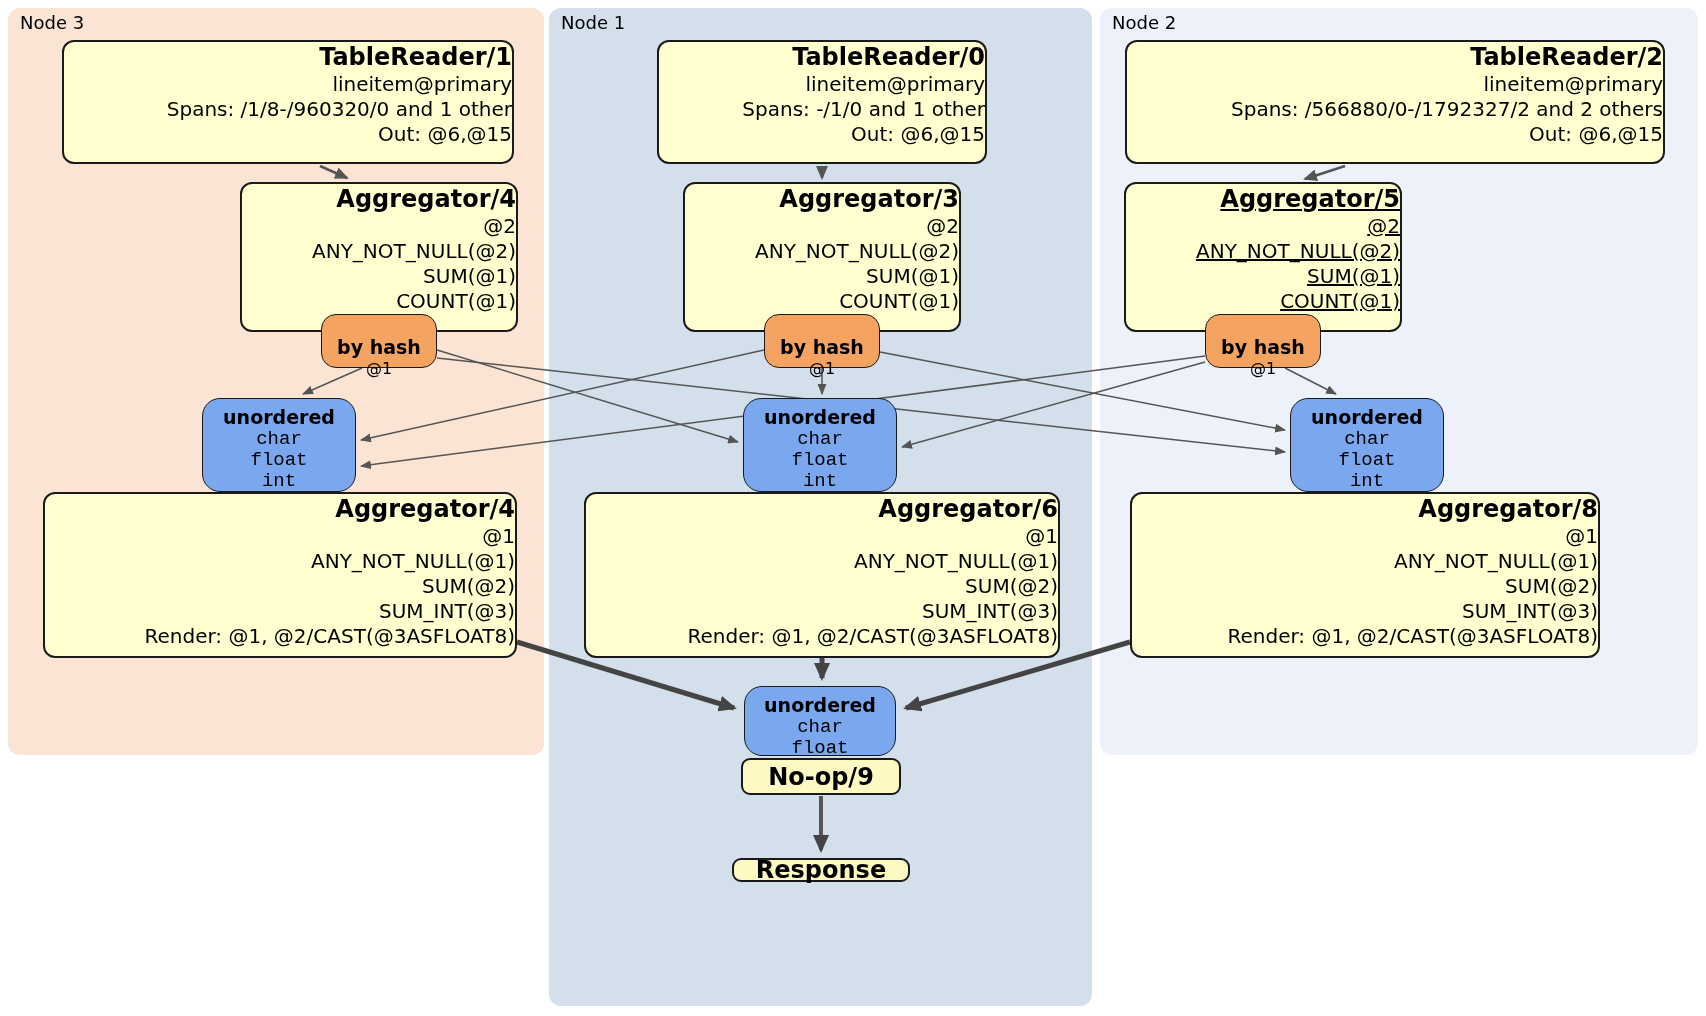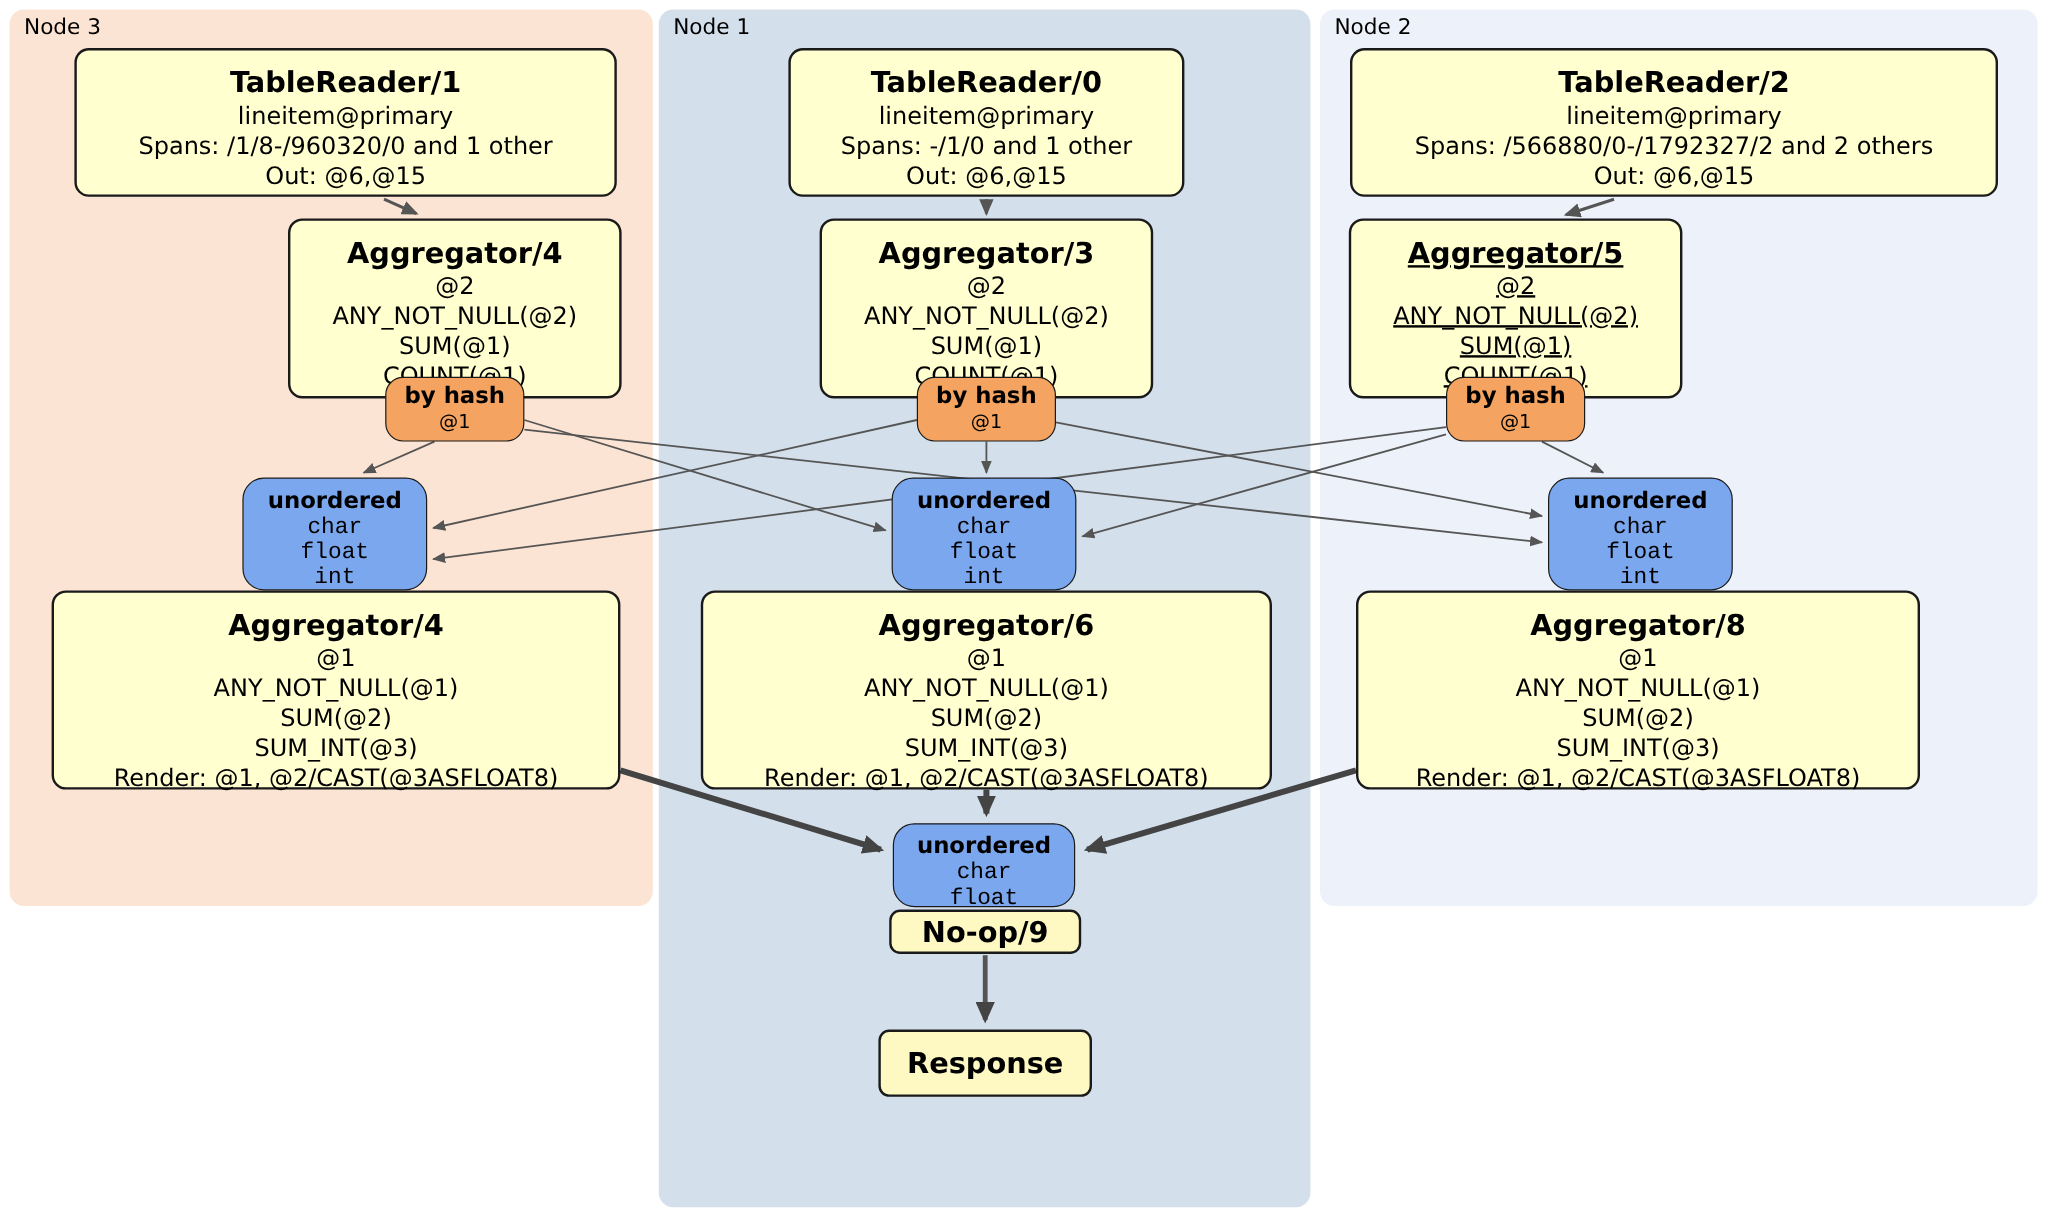--- a/index.html
+++ b/index.html
@@ -14,28 +14,29 @@
   .nodelabel{position:absolute;font-size:18px;line-height:22px;color:#000;}
   .lbl-n3{left:20px;top:12px;}
   .lbl-n1{left:561px;top:12px;}
   .lbl-n2{left:1112px;top:12px;}
 
   svg.edges{position:absolute;left:0;top:0;}
 
   .box{position:absolute;box-sizing:border-box;text-align:center;}
   .proc{
     background:#ffffcf;border:2px solid #1a1a1a;border-radius:12px;
-    padding-top:12px;
+    padding-top:0;
+    text-align:right;
   }
   .proc .t{font-size:24px;font-weight:bold;line-height:30px;}
   .proc .l{font-size:20px;line-height:25px;white-space:nowrap;}
   .router{
     background:#f4a460;border:1.5px solid #1a1a1a;border-radius:15px;padding-top:4px;
   }
-  .router .t{font-size:19px;font-weight:bold;line-height:23px;}
+  .router .t{font-size:19px;font-weight:bold;line-height:23px;margin-top:17px;}
   .router .l{font-size:16px;line-height:19px;}
   .sync{
     background:#7aa7ee;border:1.5px solid #1a1a1a;border-radius:18px;padding-top:6px;
   }
   .sync .t{font-size:19px;font-weight:bold;line-height:24px;}
   .sync .l{font-size:19px;line-height:21px;font-family:Liberation Mono, monospace;}
   .minibox{
     background:#fef9c3;border:2px solid #1a1a1a;border-radius:9px;
     font-size:24px;font-weight:bold;
     display:flex;align-items:center;justify-content:center;
@@ -52,21 +53,21 @@
   .rt1{left:764px; top:314px;width:116px;height:54px;}
   .rt2{left:1205px;top:314px;width:116px;height:54px;}
   .sy3{left:202px; top:398px;width:154px;height:94px;}
   .sy1{left:743px; top:398px;width:154px;height:94px;}
   .sy2{left:1290px;top:398px;width:154px;height:94px;}
   .agg7{left:43px;  top:492px;width:474px;height:166px;}
   .agg6{left:584px; top:492px;width:476px;height:166px;}
   .agg8{left:1130px;top:492px;width:470px;height:166px;}
   .syf{left:744px;top:686px;width:152px;height:70px;}
   .noop{left:741px;top:758px;width:160px;height:37px;}
-  .resp{left:732px;top:858px;width:178px;height:56px;}
+  .resp{left:732px;top:858px;width:178px;height:24px;}
 </style>
 </head>
 <body>
 
 <div class="canvas">
 
   <div class="nodebg bg-n3"></div>
   <div class="nodebg bg-n1"></div>
   <div class="nodebg bg-n2"></div>
   <div class="nodelabel lbl-n3">Node 3</div>

